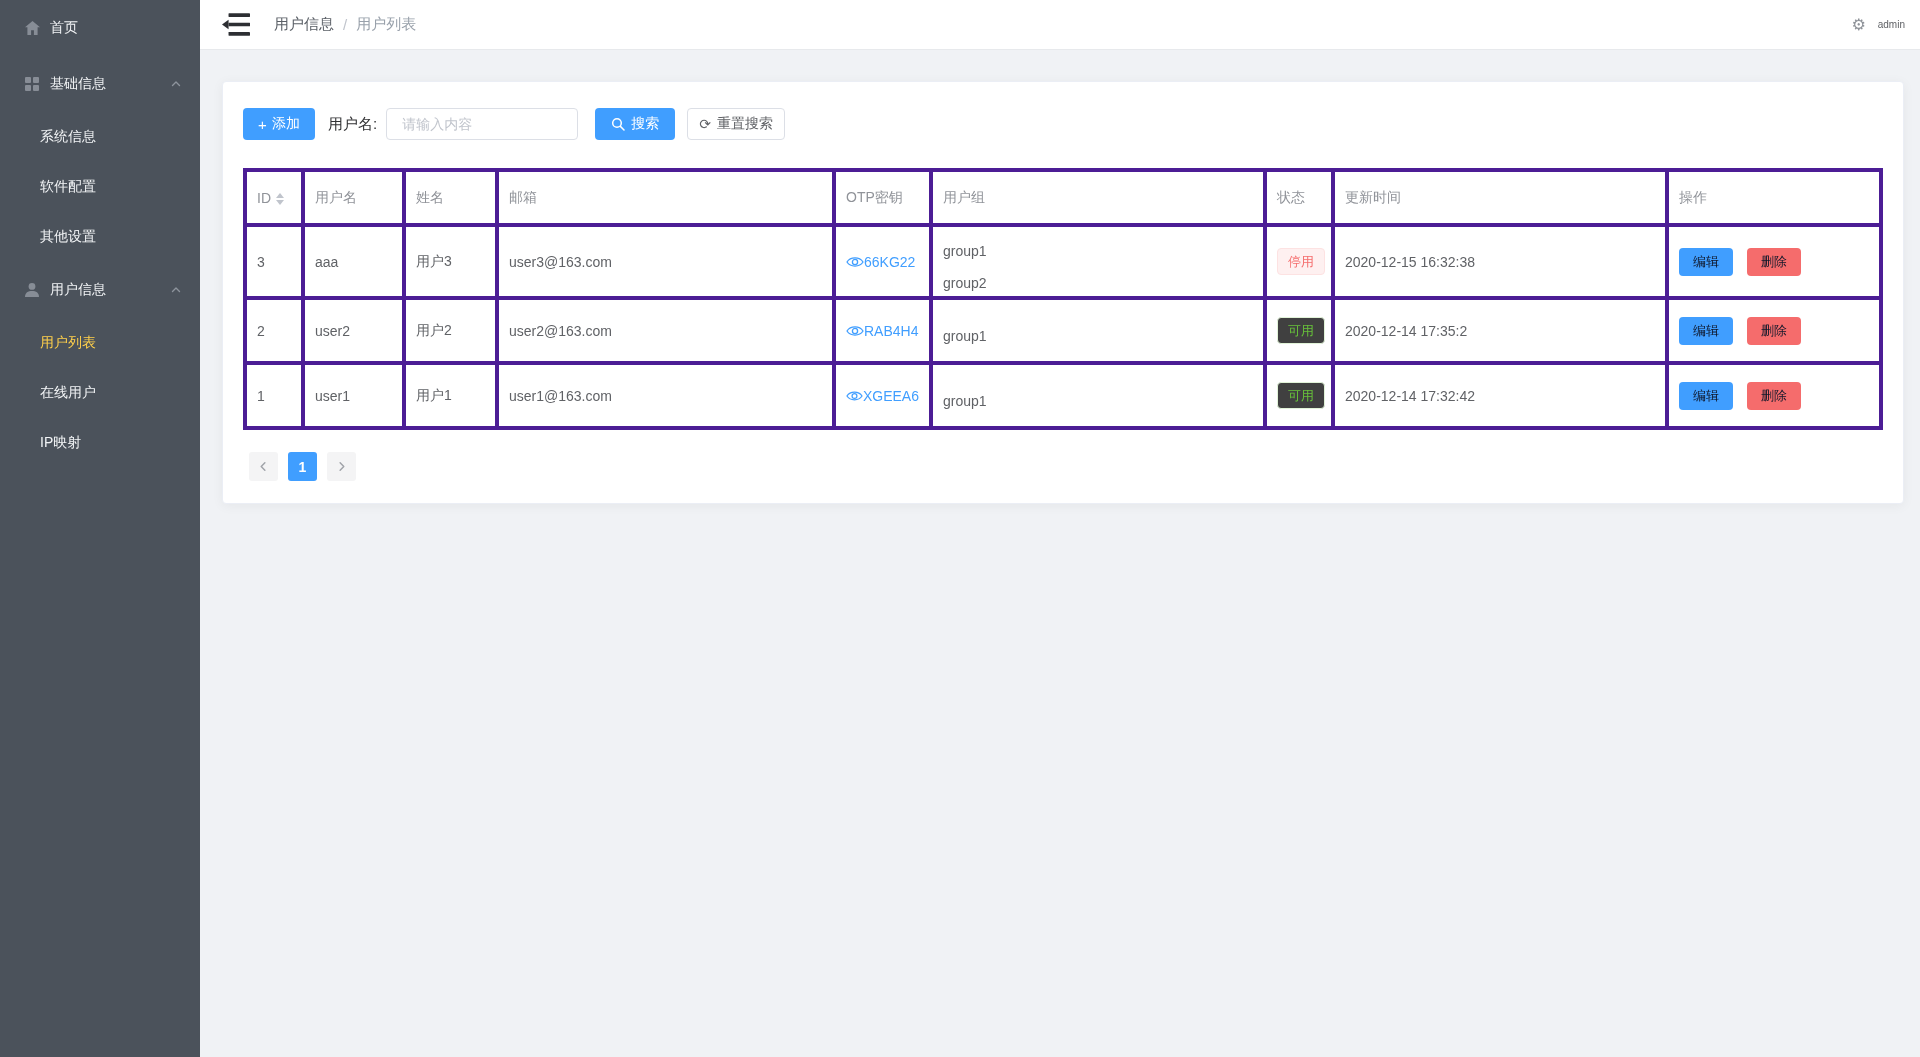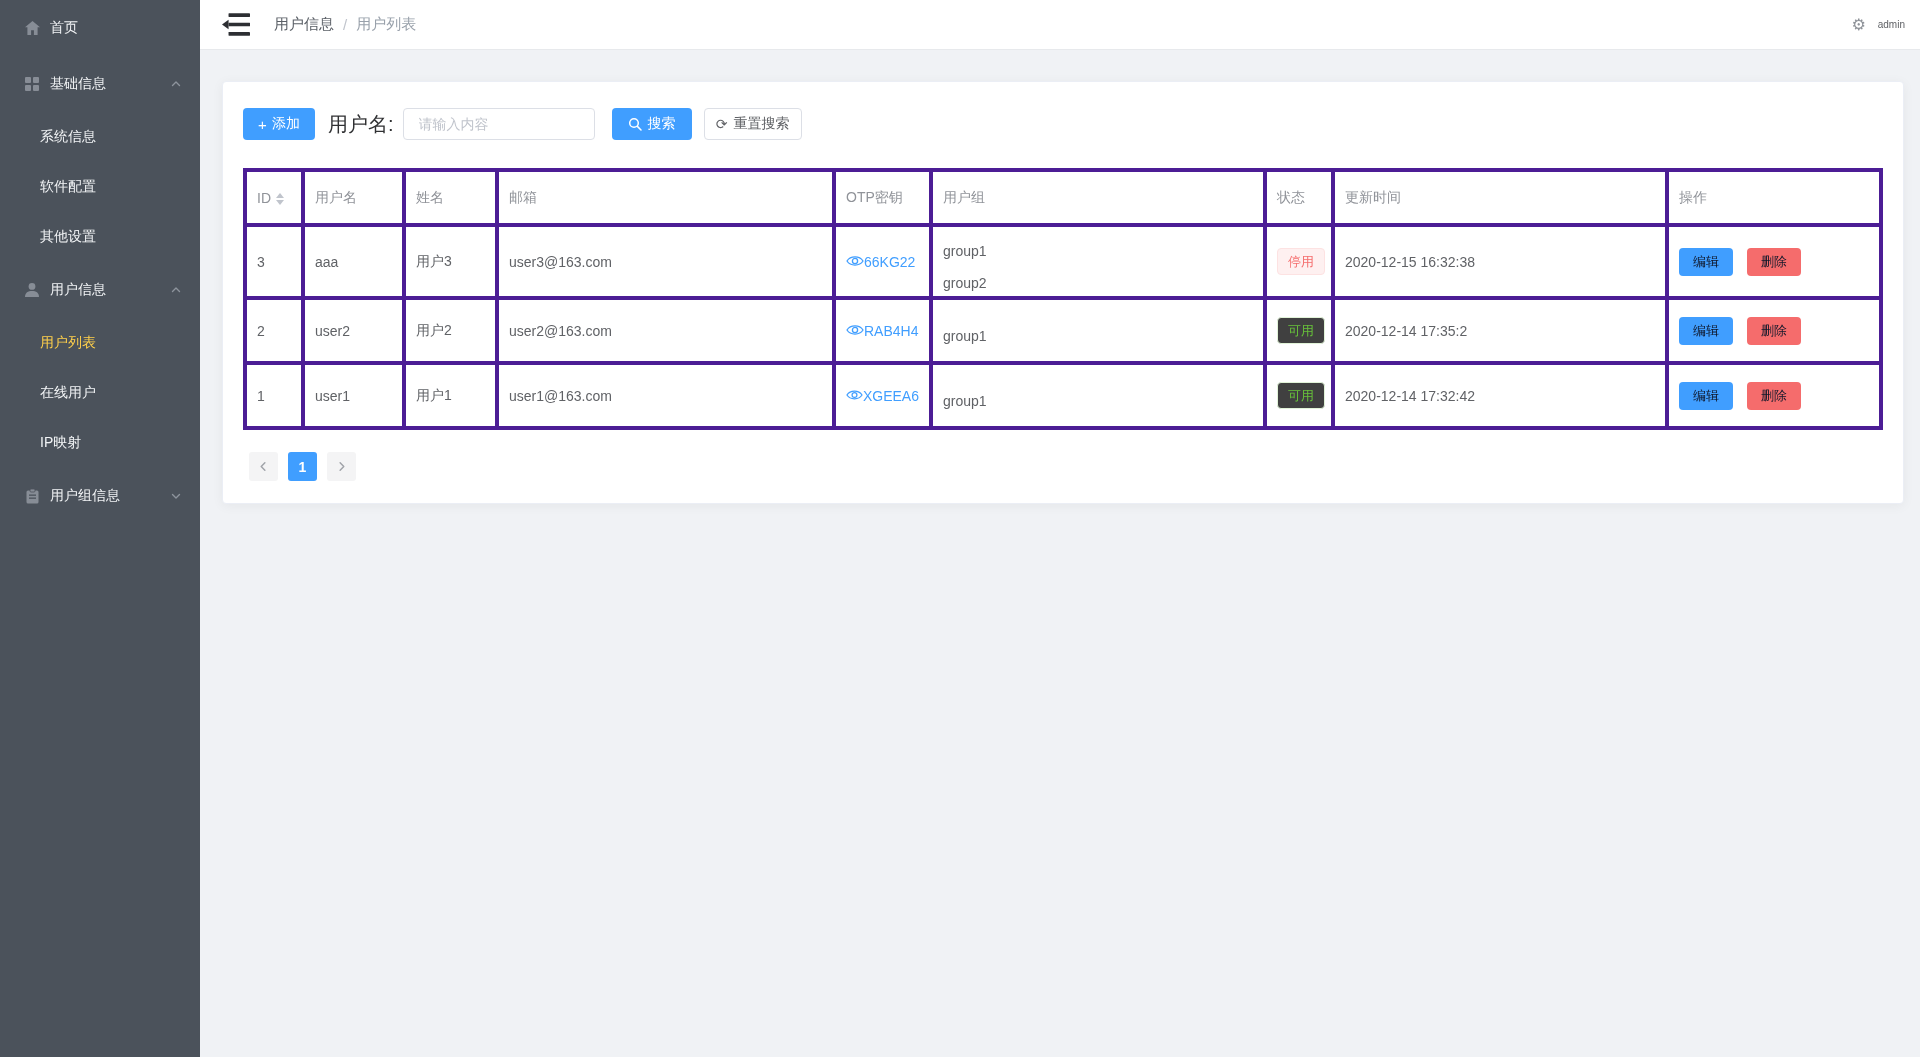--- a/index.html
+++ b/index.html
@@ -51,21 +51,21 @@
   
   .toolbar { display:flex; align-items:center; }
   .btn {
     border:none; border-radius:4px; font-size:14px; cursor:pointer;
     display:inline-flex; align-items:center; justify-content:center; height:32px;
     font-family:inherit;
   }
   .btn-primary { background:#409eff; color:#fff; }
   .btn-add { width:72px; gap:5px; }
   .plus { font-size:15px; line-height:1; }
-  .toolbar-label { margin-left:13px; font-size:20px; color:#303133; }
+  .toolbar-label { margin-left:13px; font-size:15px; color:#303133; }
   .toolbar input {
     margin-left:9px; width:192px; height:32px; border:1px solid #dcdfe6;
     border-radius:4px; padding:0 15px; font-size:14px; color:#606266; outline:none;
     font-family:inherit;
   }
   .toolbar input::placeholder { color:#c0c4cc; }
   .btn-search { margin-left:17px; width:80px; gap:6px; }
   .btn-reset {
     margin-left:12px; width:98px; gap:6px;
     background:#fff; border:1px solid #dcdfe6; color:#606266;
@@ -76,21 +76,21 @@
   .table-wrap { margin-top:28px; }
   table { border-collapse:collapse; table-layout:fixed; width:1636px; font-size:14px; color:#606266; }
   th, td { border:4px solid #4c1d95; padding:0 10px; text-align:left; vertical-align:middle; font-weight:400; }
   thead tr { height:55px; }
   th { color:#909399; }
   tbody tr.row-tall { height:73px; }
   tbody tr.row-norm { height:65px; }
   .sort-carets { display:inline-flex; flex-direction:column; gap:2px; margin-left:5px; vertical-align:middle; }
   .caret-up   { width:0; height:0; border-left:4px solid transparent; border-right:4px solid transparent; border-bottom:5px solid #c0c4cc; }
   .caret-down { width:0; height:0; border-left:4px solid transparent; border-right:4px solid transparent; border-top:5px solid #c0c4cc; }
-  .otp-cell { display:flex; align-items:flex-start; }
+  .otp-cell { display:flex; align-items:center; }
   .otp-link { color:#409eff; cursor:pointer; }
   .group-line { line-height:21px;margin-top:11px; }
   .badge {
     display:inline-block; font-size:13px; padding:6px 10px;
     border-radius:4px; border:1px solid; line-height:1; white-space:nowrap;
   }
   .badge-danger  { color:#f56c6c; background:#fef0f0; border-color:#fde2e2; }
   .badge-success { color:#67c23a; background:#404040; border-color:#e1f3d8; }
   .action-btn {
     height:28px; padding:0 14px; font-size:13px; border:none; border-radius:4px;
@@ -166,36 +166,20 @@
         </span>
       </div>
       <div class="sub-item active">
         <span>用户列表</span>
       </div>
       <div class="sub-item">
         <span>在线用户</span>
       </div>
       <div class="sub-item">
         <span>IP映射</span>
-      </div>
-      <div class="menu-item">
-        <span class="m-icon">
-          <svg width="13" height="15" viewBox="0 0 13 15">
-            <rect x="0.5" y="1.5" width="12" height="13" rx="1.5" fill="#878d96"></rect>
-            <rect x="4" y="0" width="5" height="3" rx="1" fill="#878d96" stroke="#4b525b" stroke-width="0.8"></rect>
-            <rect x="3" y="5.5" width="7" height="1.3" fill="#4b525b"></rect>
-            <rect x="3" y="8.5" width="7" height="1.3" fill="#4b525b"></rect>
-          </svg>
-        </span>
-        <span>用户组信息</span>
-        <span class="chev">
-          <svg width="12" height="12" viewBox="0 0 12 12">
-            <polyline points="2.5,4.5 6,8 9.5,4.5" fill="none" stroke="#8d949d" stroke-width="1.4" stroke-linecap="round" stroke-linejoin="round"></polyline>
-          </svg>
-        </span>
       </div>
     </aside>
 
   <div class="right">
 
     <header class="topbar">
       <span class="fold-btn">
         <svg width="28" height="23" viewBox="0 0 30 24">
           <g fill="#2d2f33">
             <rect x="7" y="0" width="23" height="4" rx="0.5"></rect>

